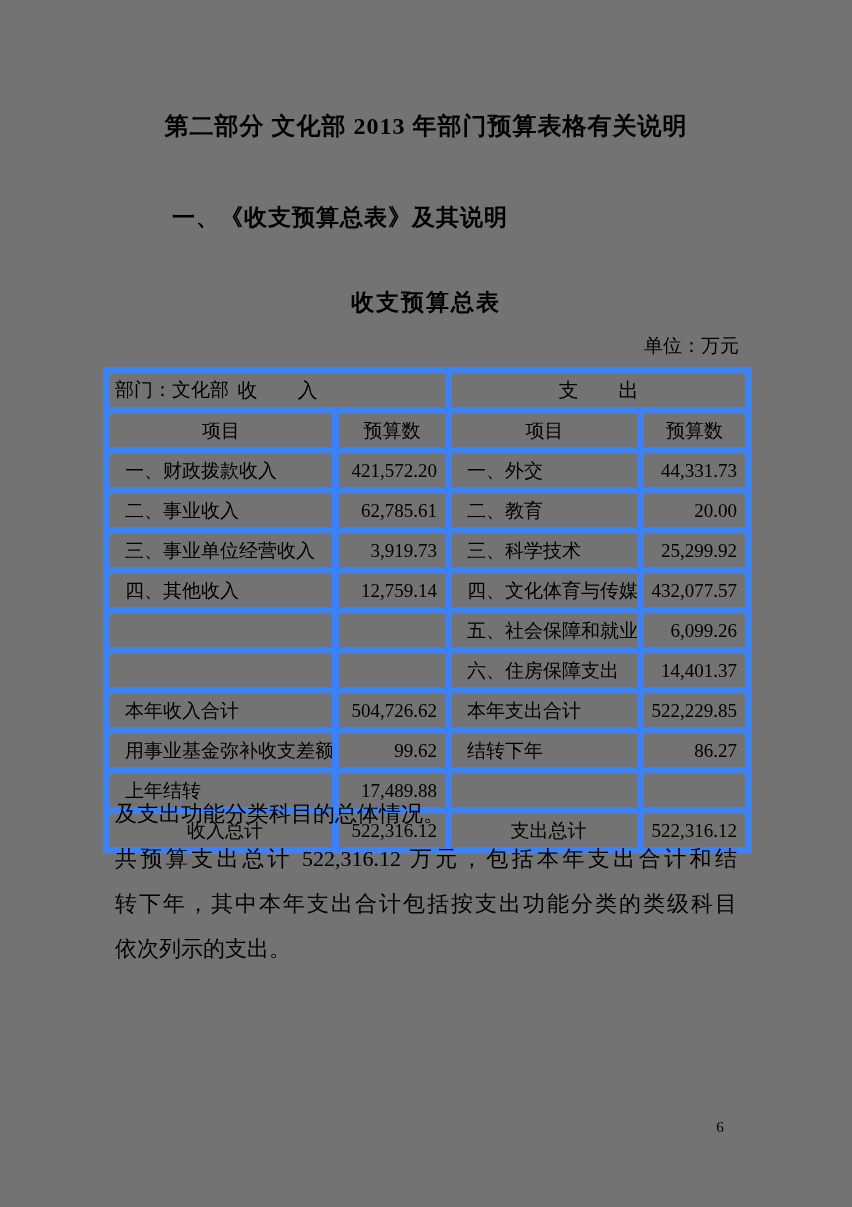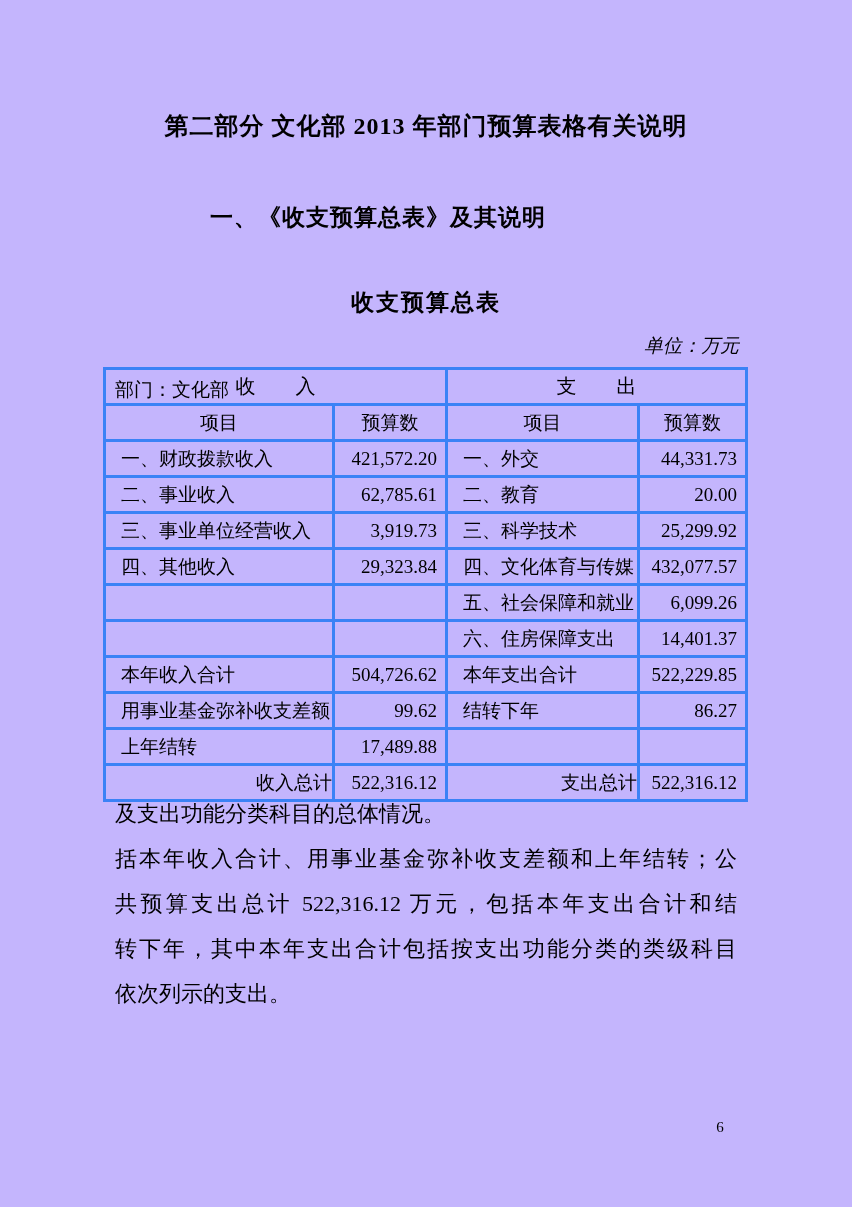--- a/index.html
+++ b/index.html
@@ -4,21 +4,21 @@
 <style>
   html, body {
     margin: 0;
     padding: 0;
     background: #ffffff;
   }
   .page {
     position: relative;
     width: 852px;
     height: 1207px;
-    background: #c4b5fd;
+    background: #737373;
     color: #000000;
     font-family: "Liberation Serif", serif;
     overflow: hidden;
   }
   .doc-title {
     position: absolute;
     top: 110px;
     left: 0;
     right: 0;
     text-align: center;
@@ -26,21 +26,20 @@
     font-weight: bold;
     letter-spacing: 1px;
   }
   .section-heading {
     position: absolute;
     top: 202px;
     left: 172px;
     font-size: 23px;
     font-weight: bold;
     letter-spacing: 1px;
-    margin-left: 38px;
   }
   .table-title {
     position: absolute;
     top: 287px;
     left: 0;
     right: 0;
     text-align: center;
     font-size: 23px;
     font-weight: bold;
     letter-spacing: 2px;
@@ -48,35 +47,35 @@
   .table-meta {
     position: absolute;
     top: 333px;
     left: 103px;
     width: 642px;
     display: flex;
     justify-content: space-between;
     font-size: 19px;
   }
   .table-meta .dept { padding-left: 12px; margin-top: 44px; }
-  .table-meta .unit { padding-right: 6px; font-style: italic; }
+  .table-meta .unit { padding-right: 6px; }
 
   table.budget-table {
     position: absolute;
     top: 367px;
     left: 103px;
     width: 642px;
     border-collapse: collapse;
     table-layout: fixed;
     border: 2px solid #000000;
     font-size: 19px;
   }
   table.budget-table th,
   table.budget-table td {
-    border: 3px solid #3b82f6;
+    border: 7px solid #3b82f6;
     height: 33px;
     padding: 0;
     vertical-align: middle;
     font-weight: normal;
     overflow: hidden;
     white-space: nowrap;
   }
   table.budget-table .group-header {
     text-align: center;
     font-size: 20px;
@@ -86,21 +85,21 @@
   }
   table.budget-table td.item {
     text-align: left;
     padding-left: 15px;
   }
   table.budget-table td.value {
     text-align: right;
     padding-right: 8px;
   }
   table.budget-table tr.total td.item {
-    text-align: right;
+    text-align: center;
     padding-left: 8px;
   }
 
   .body-text {
     position: absolute;
     top: 791px;
     left: 115px;
     width: 622px;
     font-size: 22px;
   }
@@ -173,21 +172,21 @@
           <td class="value">20.00</td>
         </tr>
         <tr>
           <td class="item">三、事业单位经营收入</td>
           <td class="value">3,919.73</td>
           <td class="item">三、科学技术</td>
           <td class="value">25,299.92</td>
         </tr>
         <tr>
           <td class="item">四、其他收入</td>
-          <td class="value">29,323.84</td>
+          <td class="value">12,759.14</td>
           <td class="item">四、文化体育与传媒</td>
           <td class="value">432,077.57</td>
         </tr>
         <tr>
           <td class="item"></td>
           <td class="value"></td>
           <td class="item">五、社会保障和就业</td>
           <td class="value">6,099.26</td>
         </tr>
         <tr>
@@ -218,21 +217,20 @@
           <td class="item">收入总计</td>
           <td class="value">522,316.12</td>
           <td class="item">支出总计</td>
           <td class="value">522,316.12</td>
         </tr>
       </tbody>
   </table>
 
   <div class="body-text" id="paragraph-lines">
       <div class="line">及支出功能分类科目的总体情况。</div>
-      <div class="line fill">括本年收入合计、用事业基金弥补收支差额和上年结转；公</div>
       <div class="line fill">共预算支出总计 522,316.12 万元，包括本年支出合计和结</div>
       <div class="line fill">转下年，其中本年支出合计包括按支出功能分类的类级科目</div>
       <div class="line">依次列示的支出。</div>
     </div>
 
   <div class="page-number">6</div>
 
 </div>
 
 </body></html>

